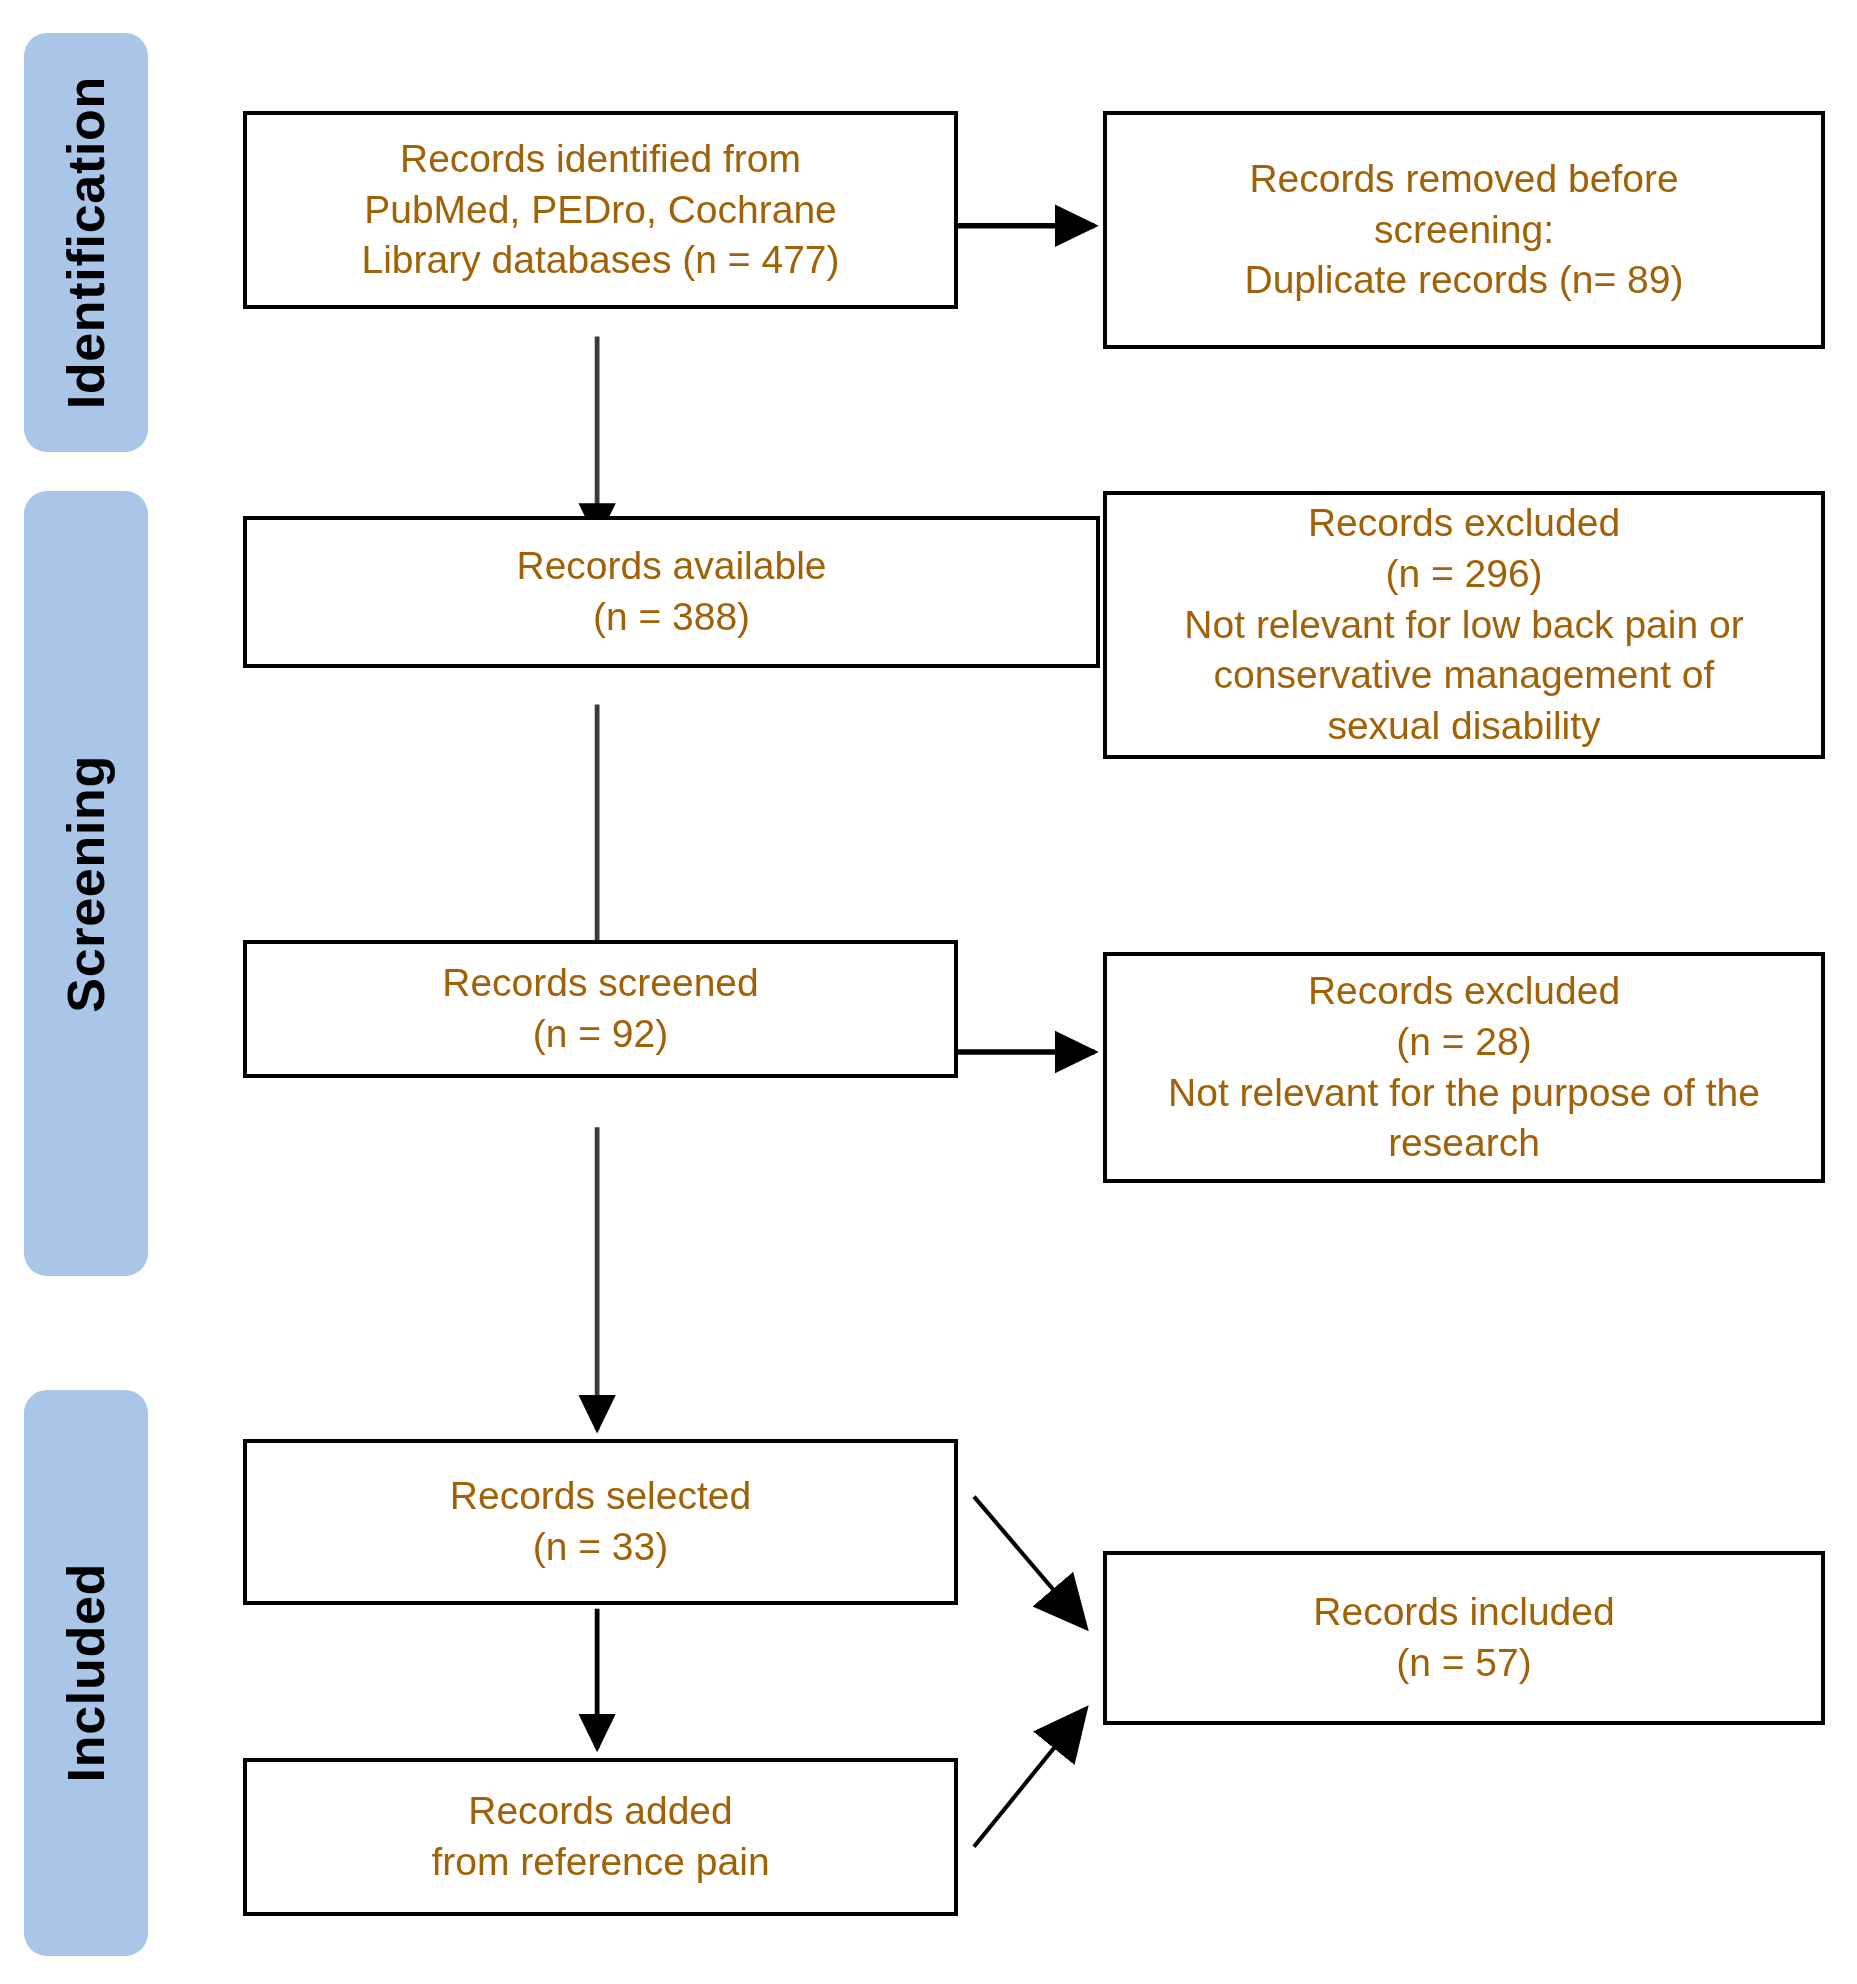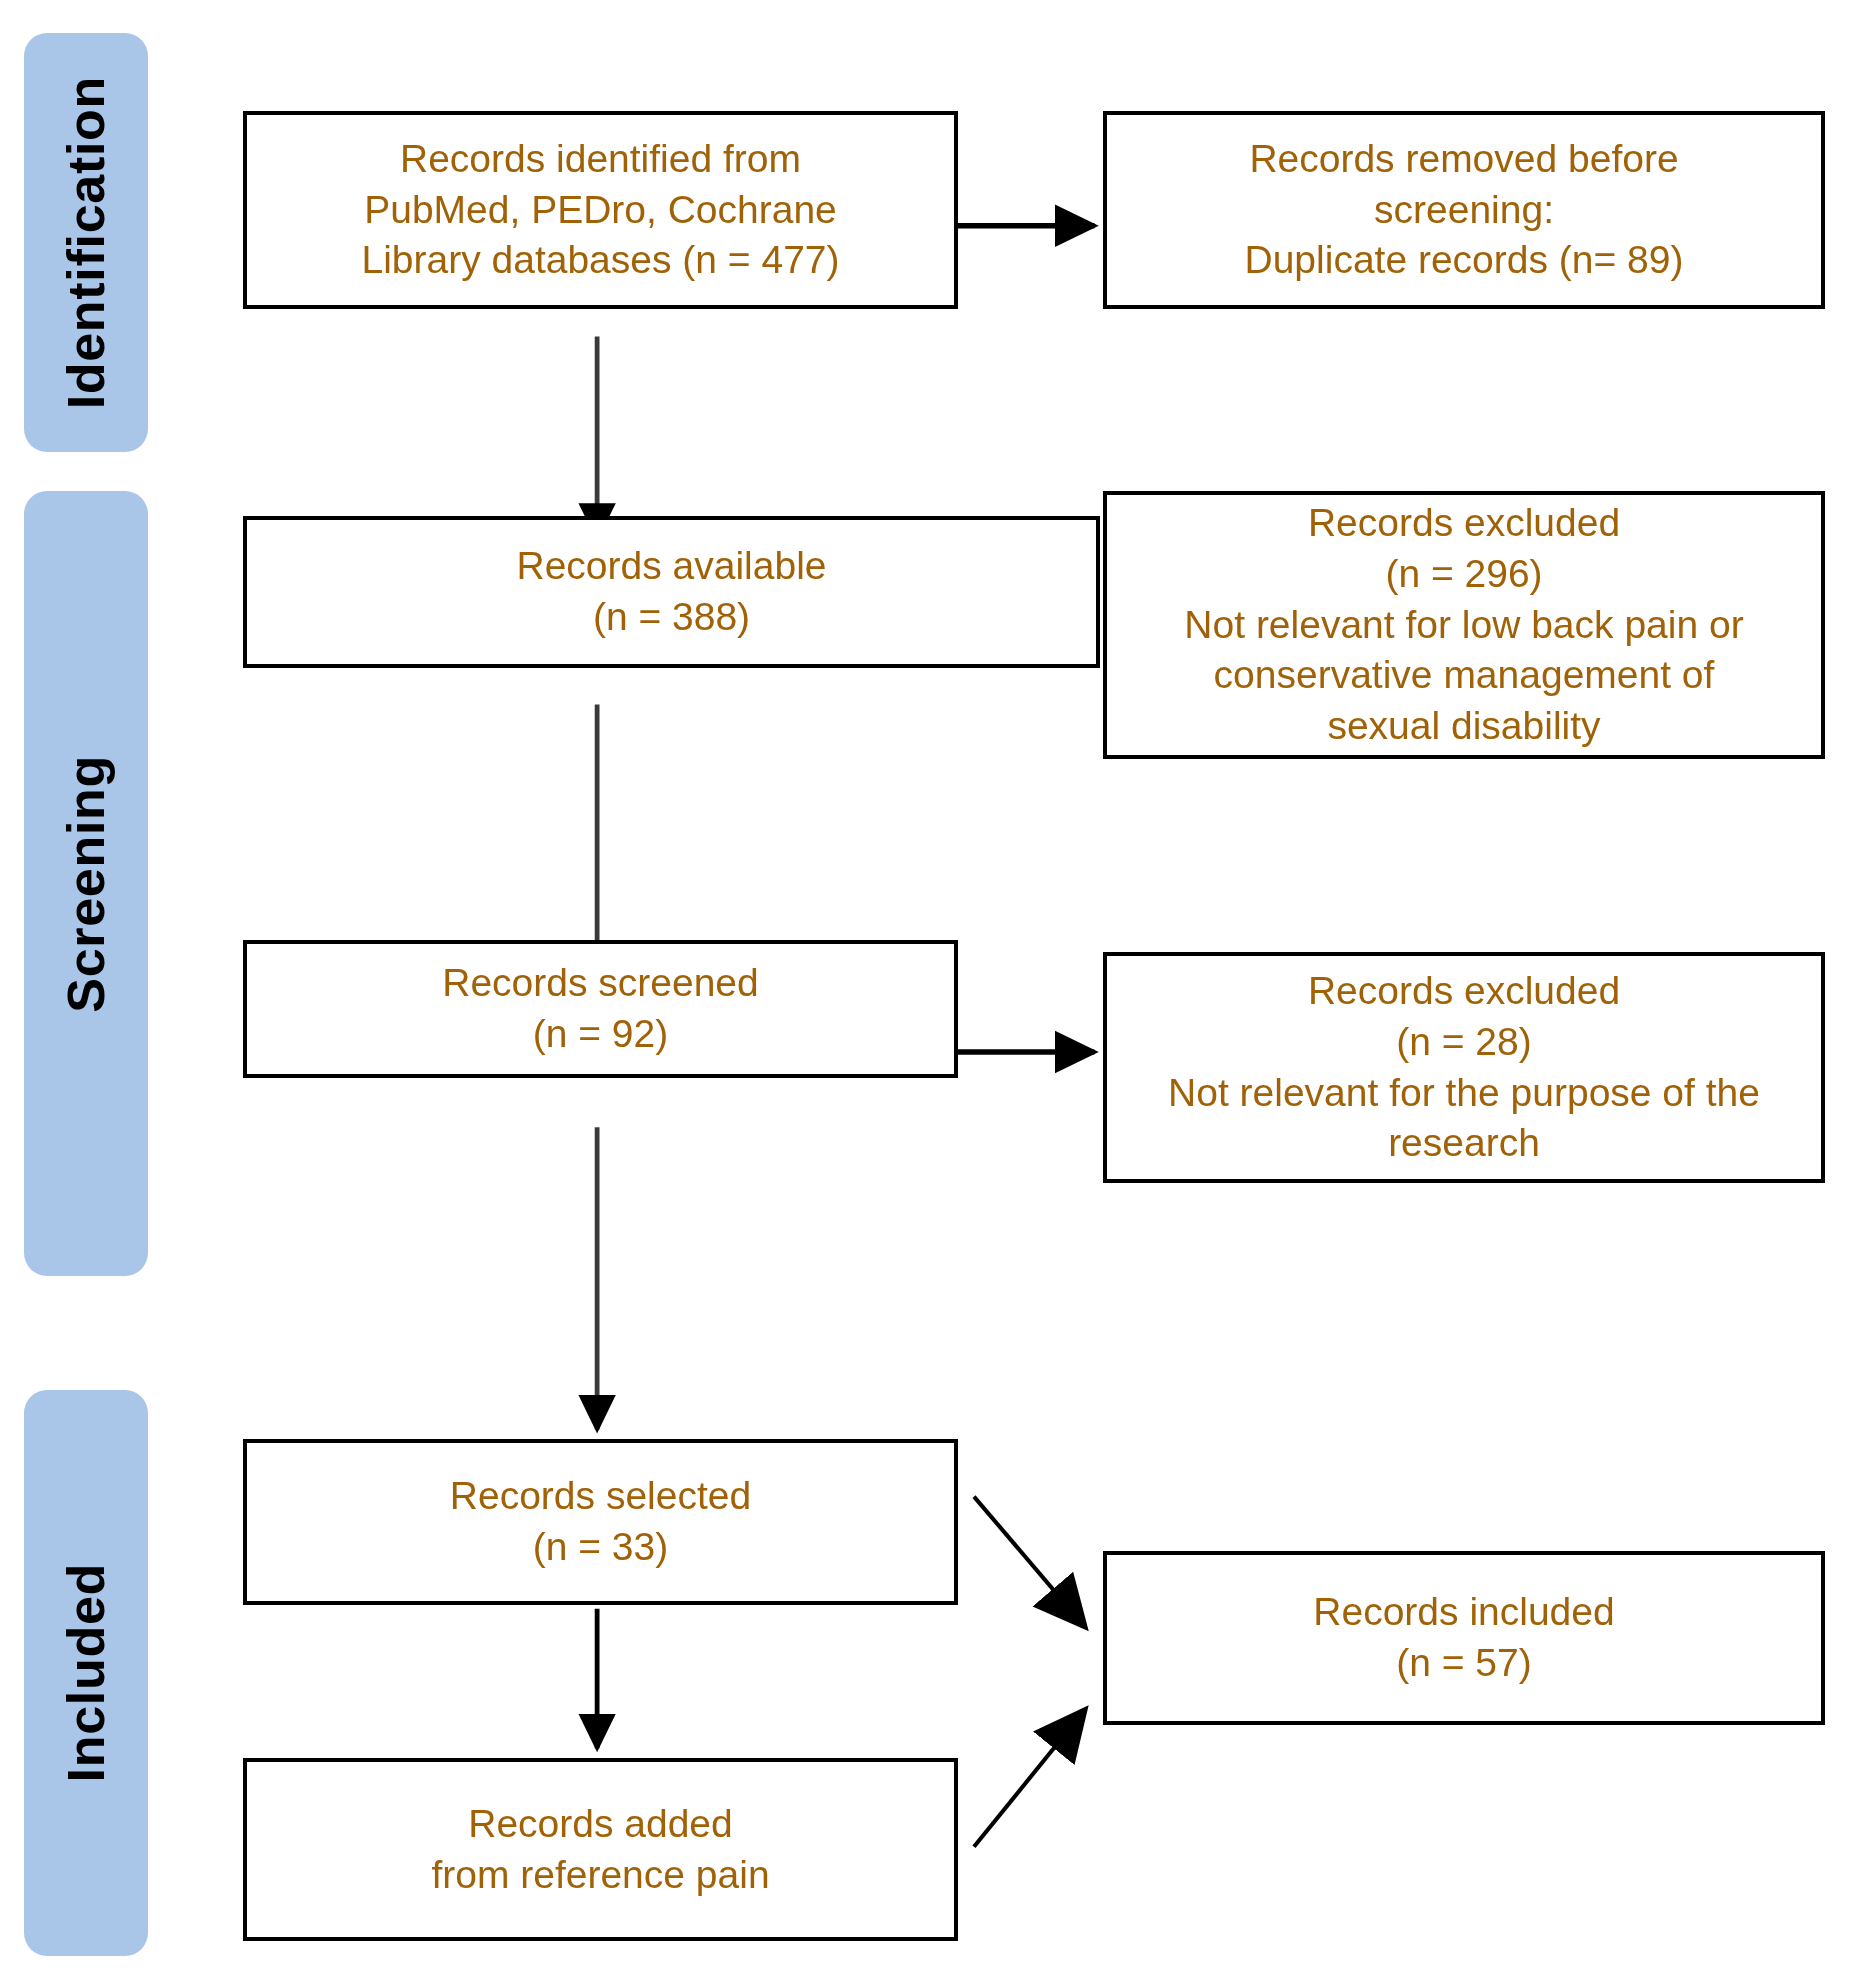--- a/index.html
+++ b/index.html
@@ -55,28 +55,28 @@
   .flow-box .box-text {
     font-size: 39px;
     line-height: 1.30;
     color: #a16207;
     padding: 0 12.3px;
     font-family: "Liberation Sans", sans-serif;
   }
   .flow-box .box-text .ln { display: block; }
 
   #box-identified { left: 243px;  top: 111px;  width: 715px; height: 198px; }
-  #box-removed    { left: 1103px; top: 111px;  width: 722px; height: 198px; }
+  #box-removed    { left: 1103px; top: 111px;  width: 722px; height: 238px; }
   #box-available  { left: 243px;  top: 516px;  width: 857px; height: 152px; }
   #box-excluded-1 { left: 1103px; top: 491px;  width: 722px; height: 268px; }
   #box-screened   { left: 243px;  top: 940px; width: 715px; height: 138px; }
   #box-excluded-2 { left: 1103px; top: 952px; width: 722px; height: 231px; }
   #box-selected   { left: 243px;  top: 1439px; width: 715px; height: 166px; }
   #box-included   { left: 1103px; top: 1551px; width: 722px; height: 174px; }
-  #box-added      { left: 243px;  top: 1758px; width: 715px; height: 183px; }
+  #box-added      { left: 243px;  top: 1758px; width: 715px; height: 158px; }
 
   
   #connectors {
     position: absolute;
     left: 0;
     top: 0;
     width: 1857px;
     height: 1985px;
     pointer-events: none;
   }

